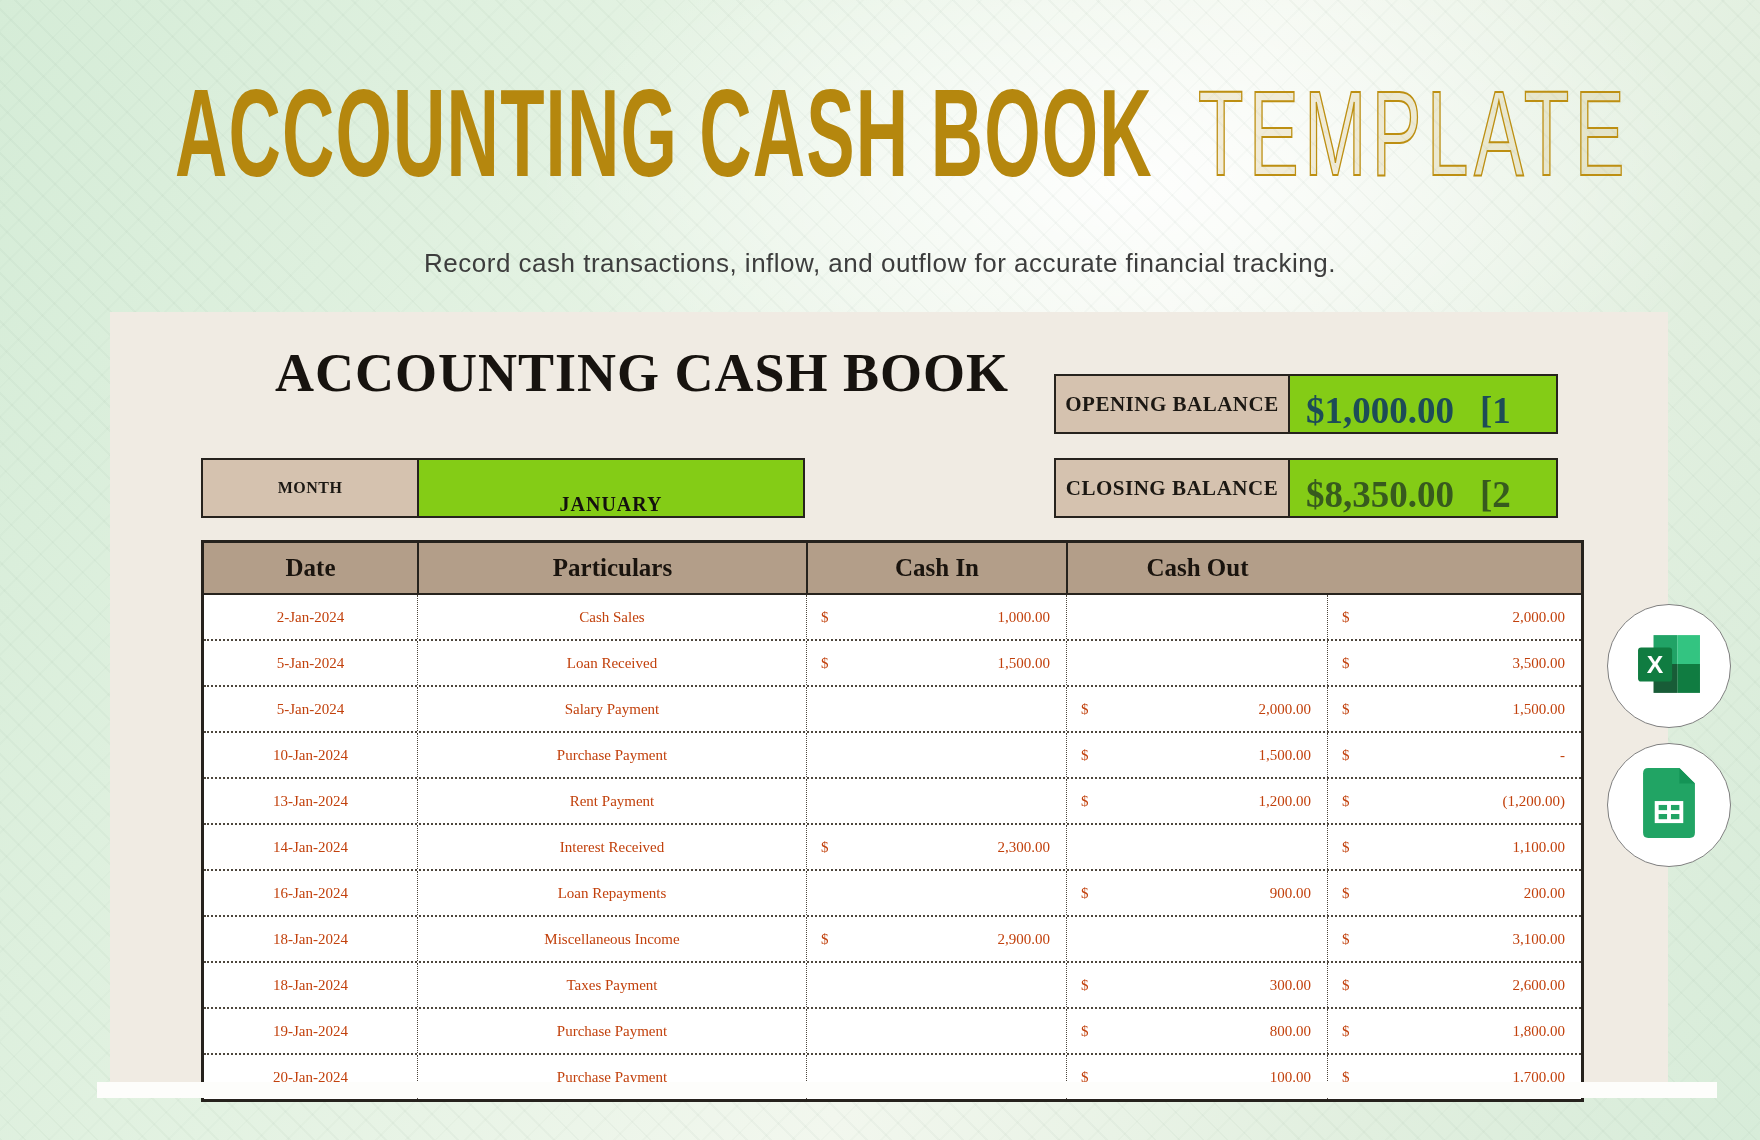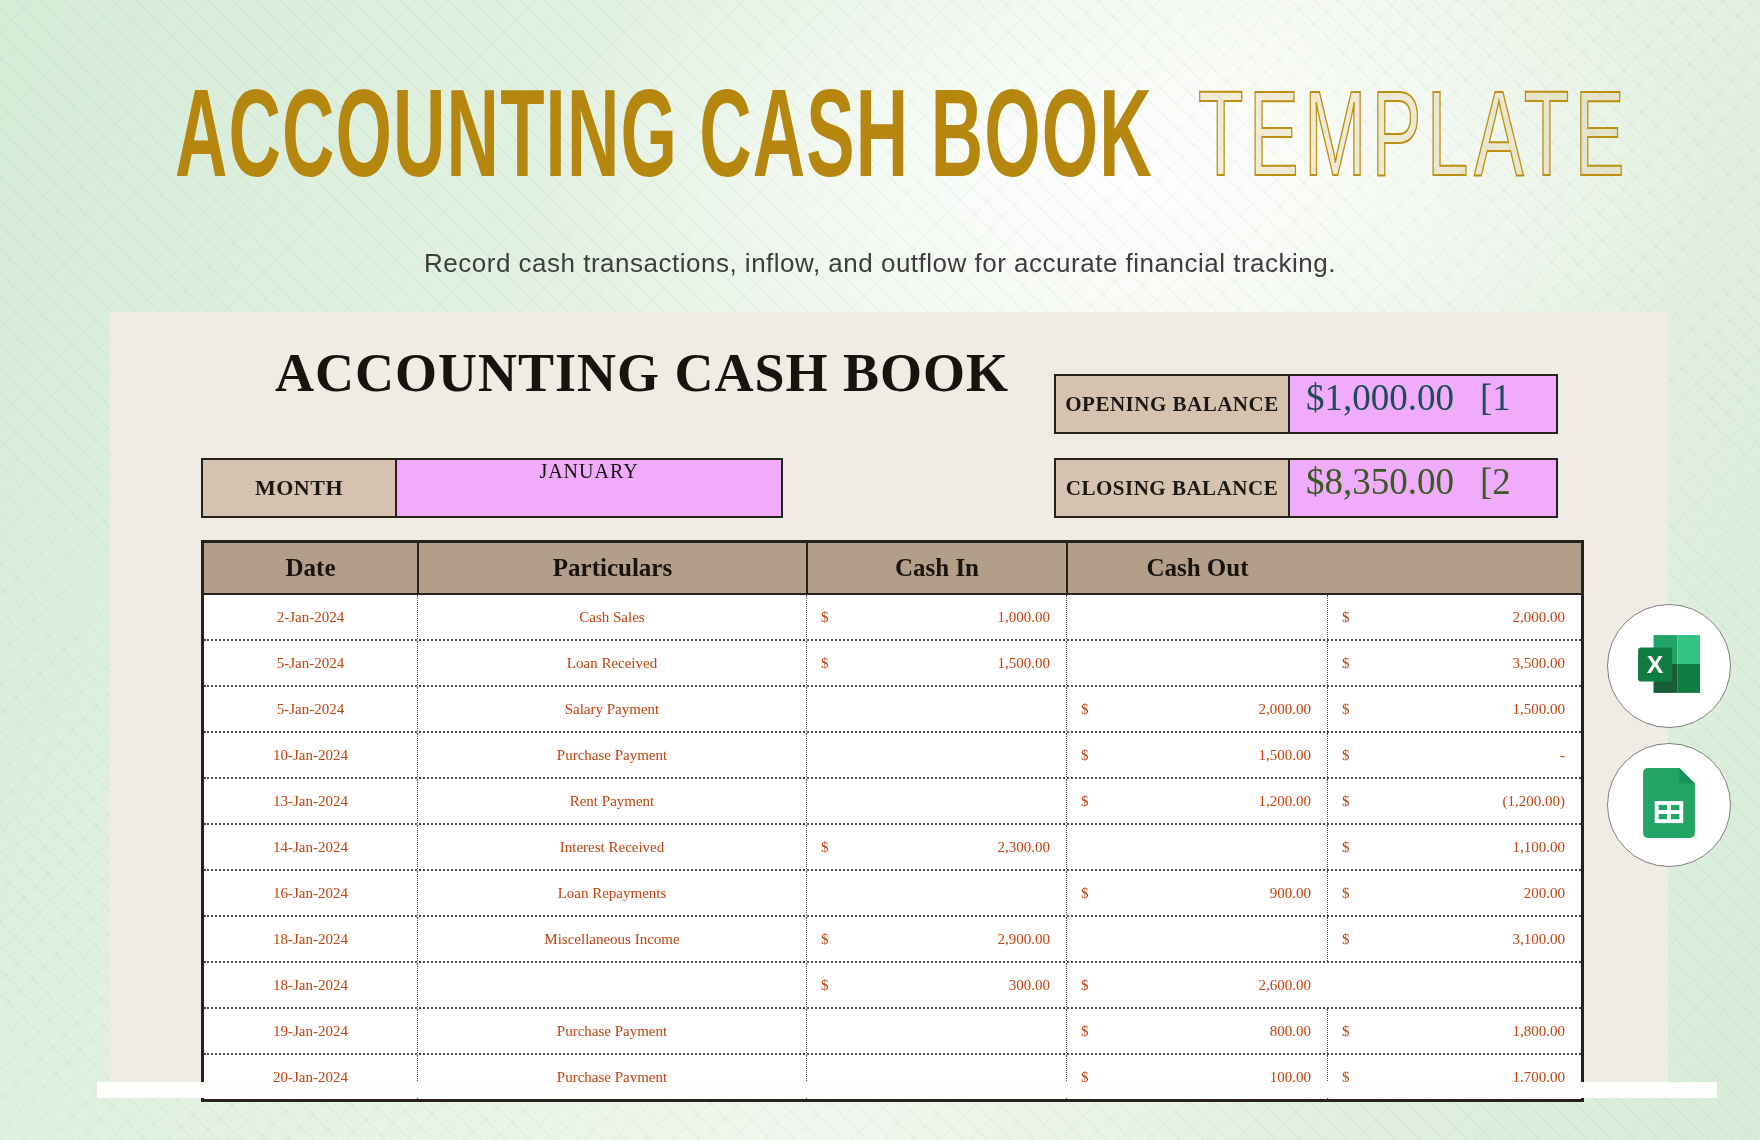--- a/index.html
+++ b/index.html
@@ -44,25 +44,25 @@
   .bal-box{position:absolute;display:flex;height:60px;}
   .bal-box.opening{left:944px;top:62px;width:524px;}
   .bal-box.closing{left:944px;top:146px;width:524px;}
   .month-box{position:absolute;left:91px;top:146px;width:604px;height:60px;display:flex;}
   .label-cell{
     box-sizing:border-box;border:2px solid #26221d;background:#d5c2af;
     display:flex;align-items:center;justify-content:center;
     font-family:"Liberation Serif",serif;font-weight:700;font-size:21px;color:#1c1813;letter-spacing:.5px;
   }
   .bal-box .label-cell{width:236px;}
-  .month-box .label-cell{width:196px;font-size:22px;}
+  .month-box .label-cell{width:218px;font-size:16px;}
   .value-cell{
-    box-sizing:border-box;border:2px solid #26221d;margin-left:-2px;background:#f0abfc;
-    display:flex;align-items:flex-start;overflow:hidden;white-space:nowrap;
-    font-family:"Liberation Serif",serif;font-weight:400;
+    box-sizing:border-box;border:2px solid #26221d;margin-left:-2px;background:#84cc16;
+    display:flex;align-items:flex-end;overflow:hidden;white-space:nowrap;
+    font-family:"Liberation Serif",serif;font-weight:700;
   }
   .bal-box .value-cell{width:270px;padding-left:16px;font-size:37px;}
   .month-box .value-cell{width:388px;justify-content:center;font-size:20px;letter-spacing:1px;color:#14110e;}
   .opening .value-cell{color:#1d4c57;}
   .closing .value-cell{color:#375a1e;}
   .value-ref{margin-left:26px;}
   
   .cb-table{position:absolute;left:91px;top:228px;width:1377px;background:#fff;border:3px solid #26221d;box-sizing:content-box;}
   .cb-header,.cb-row{display:grid;grid-template-columns:213px 389px 260px 261px 254px;}
   .cb-header{height:50px;background:#b39e89;border-bottom:2px solid #26221d;}
@@ -230,20 +230,21 @@
               <span>2,900.00</span>
             </div>
             <div class="cb-cell"></div>
             <div class="cb-cell money">
               <span>$</span>
               <span>3,100.00</span>
             </div>
           </div>
           <div class="cb-row">
             <div class="cb-cell">18-Jan-2024</div>
+            <div class="cb-cell">Taxes Payment</div>
             <div class="cb-cell"></div>
             <div class="cb-cell money">
               <span>$</span>
               <span>300.00</span>
             </div>
             <div class="cb-cell money">
               <span>$</span>
               <span>2,600.00</span>
             </div>
           </div>

